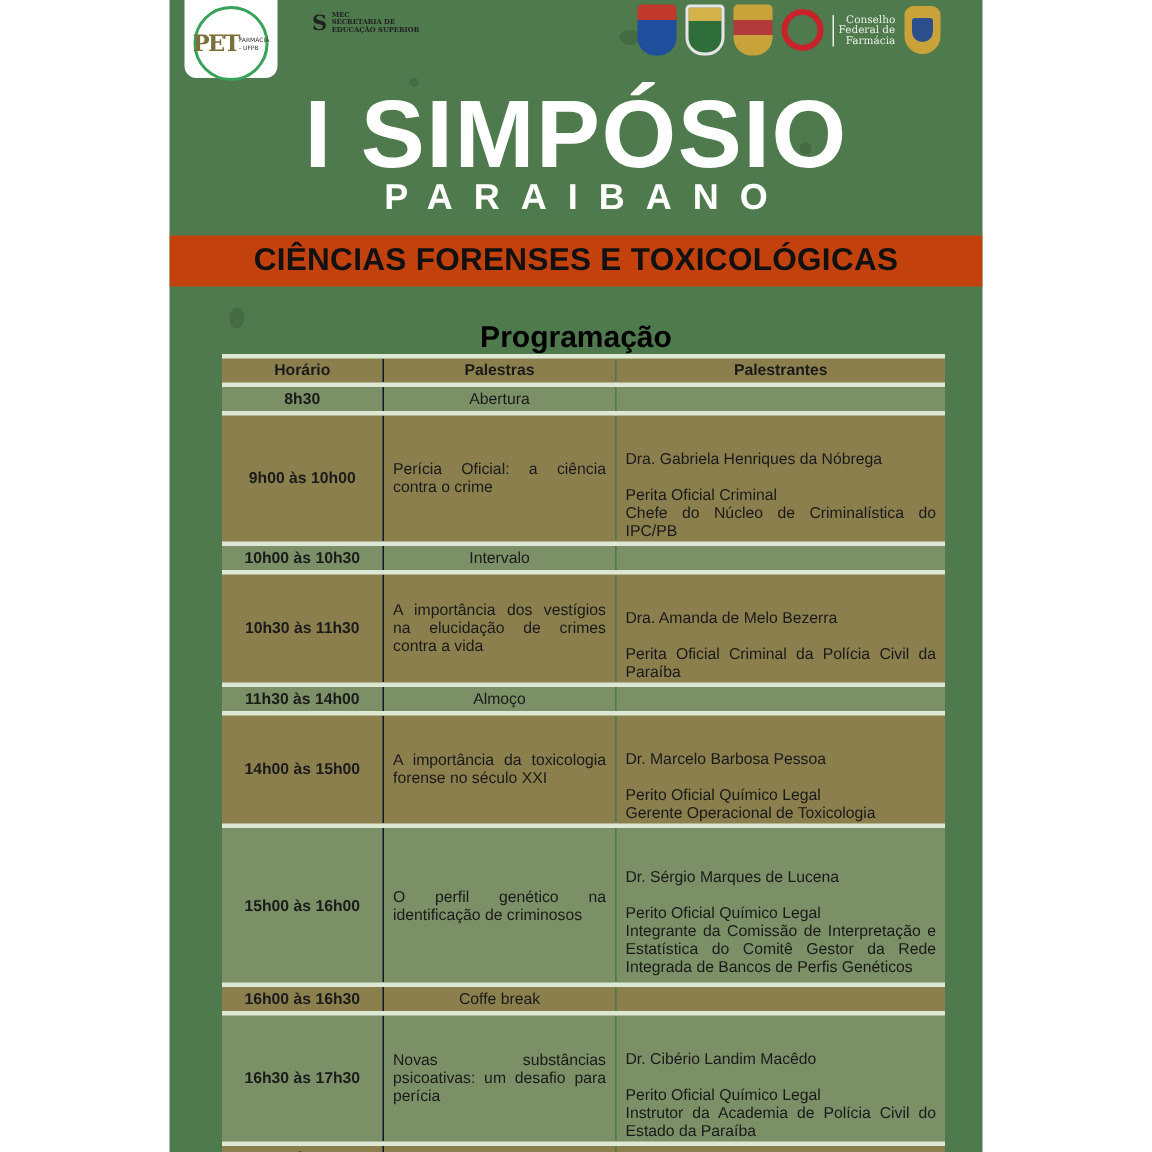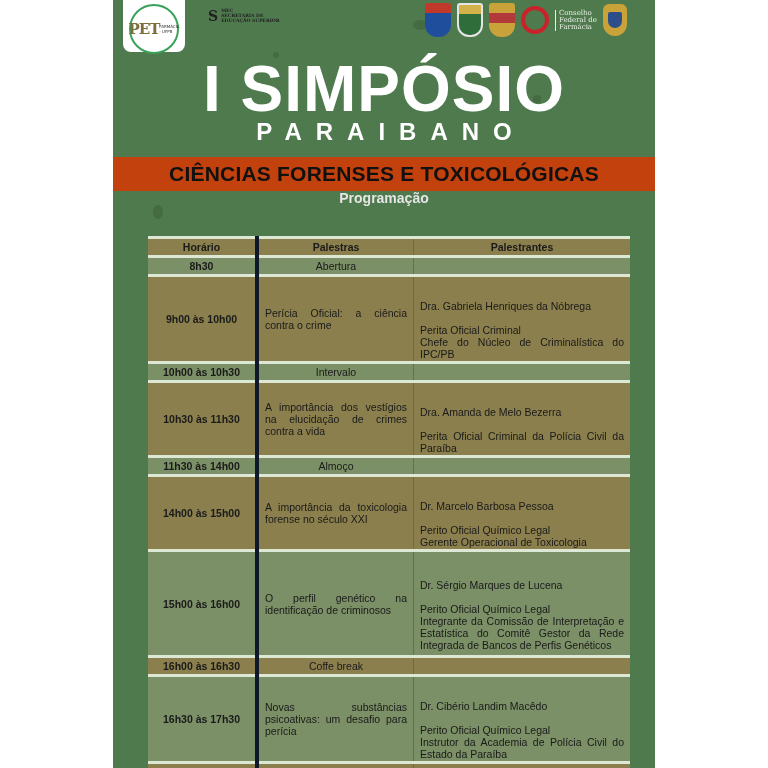--- a/index.html
+++ b/index.html
@@ -8,35 +8,35 @@
   .speck { position:absolute; border-radius:50%; background:rgba(60,95,58,0.55); }
   .logo-pet { position:absolute; left:10px; top:0; width:62px; height:52px; background:#fff; border-radius:0 0 8px 8px; }
   .logo-pet .ring { position:absolute; left:6px; top:4px; width:46px; height:46px; border-radius:50%; border:2px solid #38a25a; background:#fff; display:flex; flex-direction:row; align-items:center; justify-content:center; }
   .logo-pet .pet { font-family:"DejaVu Serif", serif; font-weight:bold; font-size:15px; color:#7b6f3a; letter-spacing:-1px; line-height:15px; }
   .logo-pet .sub { font-size:4px; color:#333; line-height:5px; }
   .mec { position:absolute; left:95px; top:8px; display:flex; align-items:center; gap:3px; }
   .mec .s { font-family:"DejaVu Serif", serif; font-weight:bold; font-size:14px; color:#222; line-height:14px; }
   .mec .txt { font-family:"DejaVu Serif", serif; font-size:4.5px; line-height:5px; color:#222; font-weight:bold; }
   .logos { position:absolute; left:312px; top:3px; display:flex; align-items:center; gap:6px; }
   .crest { width:26px; height:34px; border-radius:3px 3px 12px 12px; }
-  .cff { font-family:"DejaVu Serif", serif; font-size:7px; line-height:7px; color:#e8efe4; border-left:1px solid #e8efe4; padding-left:3px; }
+  .cff { font-family:"DejaVu Serif", serif; font-size:7px; line-height:7px; color:#e8efe4; border-left:1px solid #e8efe4; padding-left:3px;text-align:right; }
   .badge { width:24px; height:32px; background:#c9a23a; border-radius:6px 6px 12px 12px; display:flex; align-items:center; justify-content:center; }
   .badge div { width:14px; height:16px; background:#2c4f8c; border-radius:2px 2px 7px 7px; }
   .cr { width:28px; height:28px; border-radius:50%; border:4px solid #c8232a; box-sizing:border-box; }
   .title { position:absolute; left:0; width:542px; text-align:center; color:#fff; font-family:"Liberation Sans", sans-serif; font-weight:bold; }
   .t1 { top:60px; font-size:64px; line-height:58px; letter-spacing:1px; }
   .t2 { top:117px; font-size:24px; line-height:30px; letter-spacing:14px; padding-left:14px; box-sizing:border-box; }
   .band { position:absolute; left:0; top:157px; width:542px; height:34px; background:#c2410c; display:flex; align-items:center; justify-content:center; }
   .band span { font-family:"Liberation Sans", sans-serif; font-weight:bold; font-size:21px; color:#111; letter-spacing:0.2px; }
-  .prog { position:absolute; left:0; top:190px; width:542px; text-align:center; font-family:"Liberation Sans", sans-serif; font-weight:bold; font-size:14px; color:#e5e5e5; }
+  .prog { position:absolute; left:0; top:214px; width:542px; text-align:center; font-family:"Liberation Sans", sans-serif; font-weight:bold; font-size:20px; color:#000000; }
   table.sched { position:absolute; left:35px; top:236px; width:482px; border-collapse:collapse; font-family:"Liberation Sans", sans-serif; font-size:10.5px; color:#1a1a1a; }
   table.sched td, table.sched th { padding:1px 6px; vertical-align:middle; }
   table.sched tr { border-top:3px solid #dce8d4; }
   table.sched tr:last-child { border-bottom:3px solid #dce8d4; }
-  .c1 { width:95px; text-align:center; border-right:4px solid #0f172a; font-weight:bold; }
+  .c1 { width:95px; text-align:center; border-right:1px solid #0f172a; font-weight:bold; }
   .c2 { width:142px; border-right:1px solid #4f7a4d; }
   .c3 { }
   tr.gold { background:#8b7f4d; }
   tr.sage { background:#7b9066; }
   tr.short td, tr.short th { height:14px; }
   .center { text-align:center; }
   .just { text-align:justify; text-align-last:left; }
   .name { font-weight:normal; display:block; margin-bottom:12px;margin-top:22px; }
   .roles span { display:block; }
   .c3 .roles { text-align:justify; }

